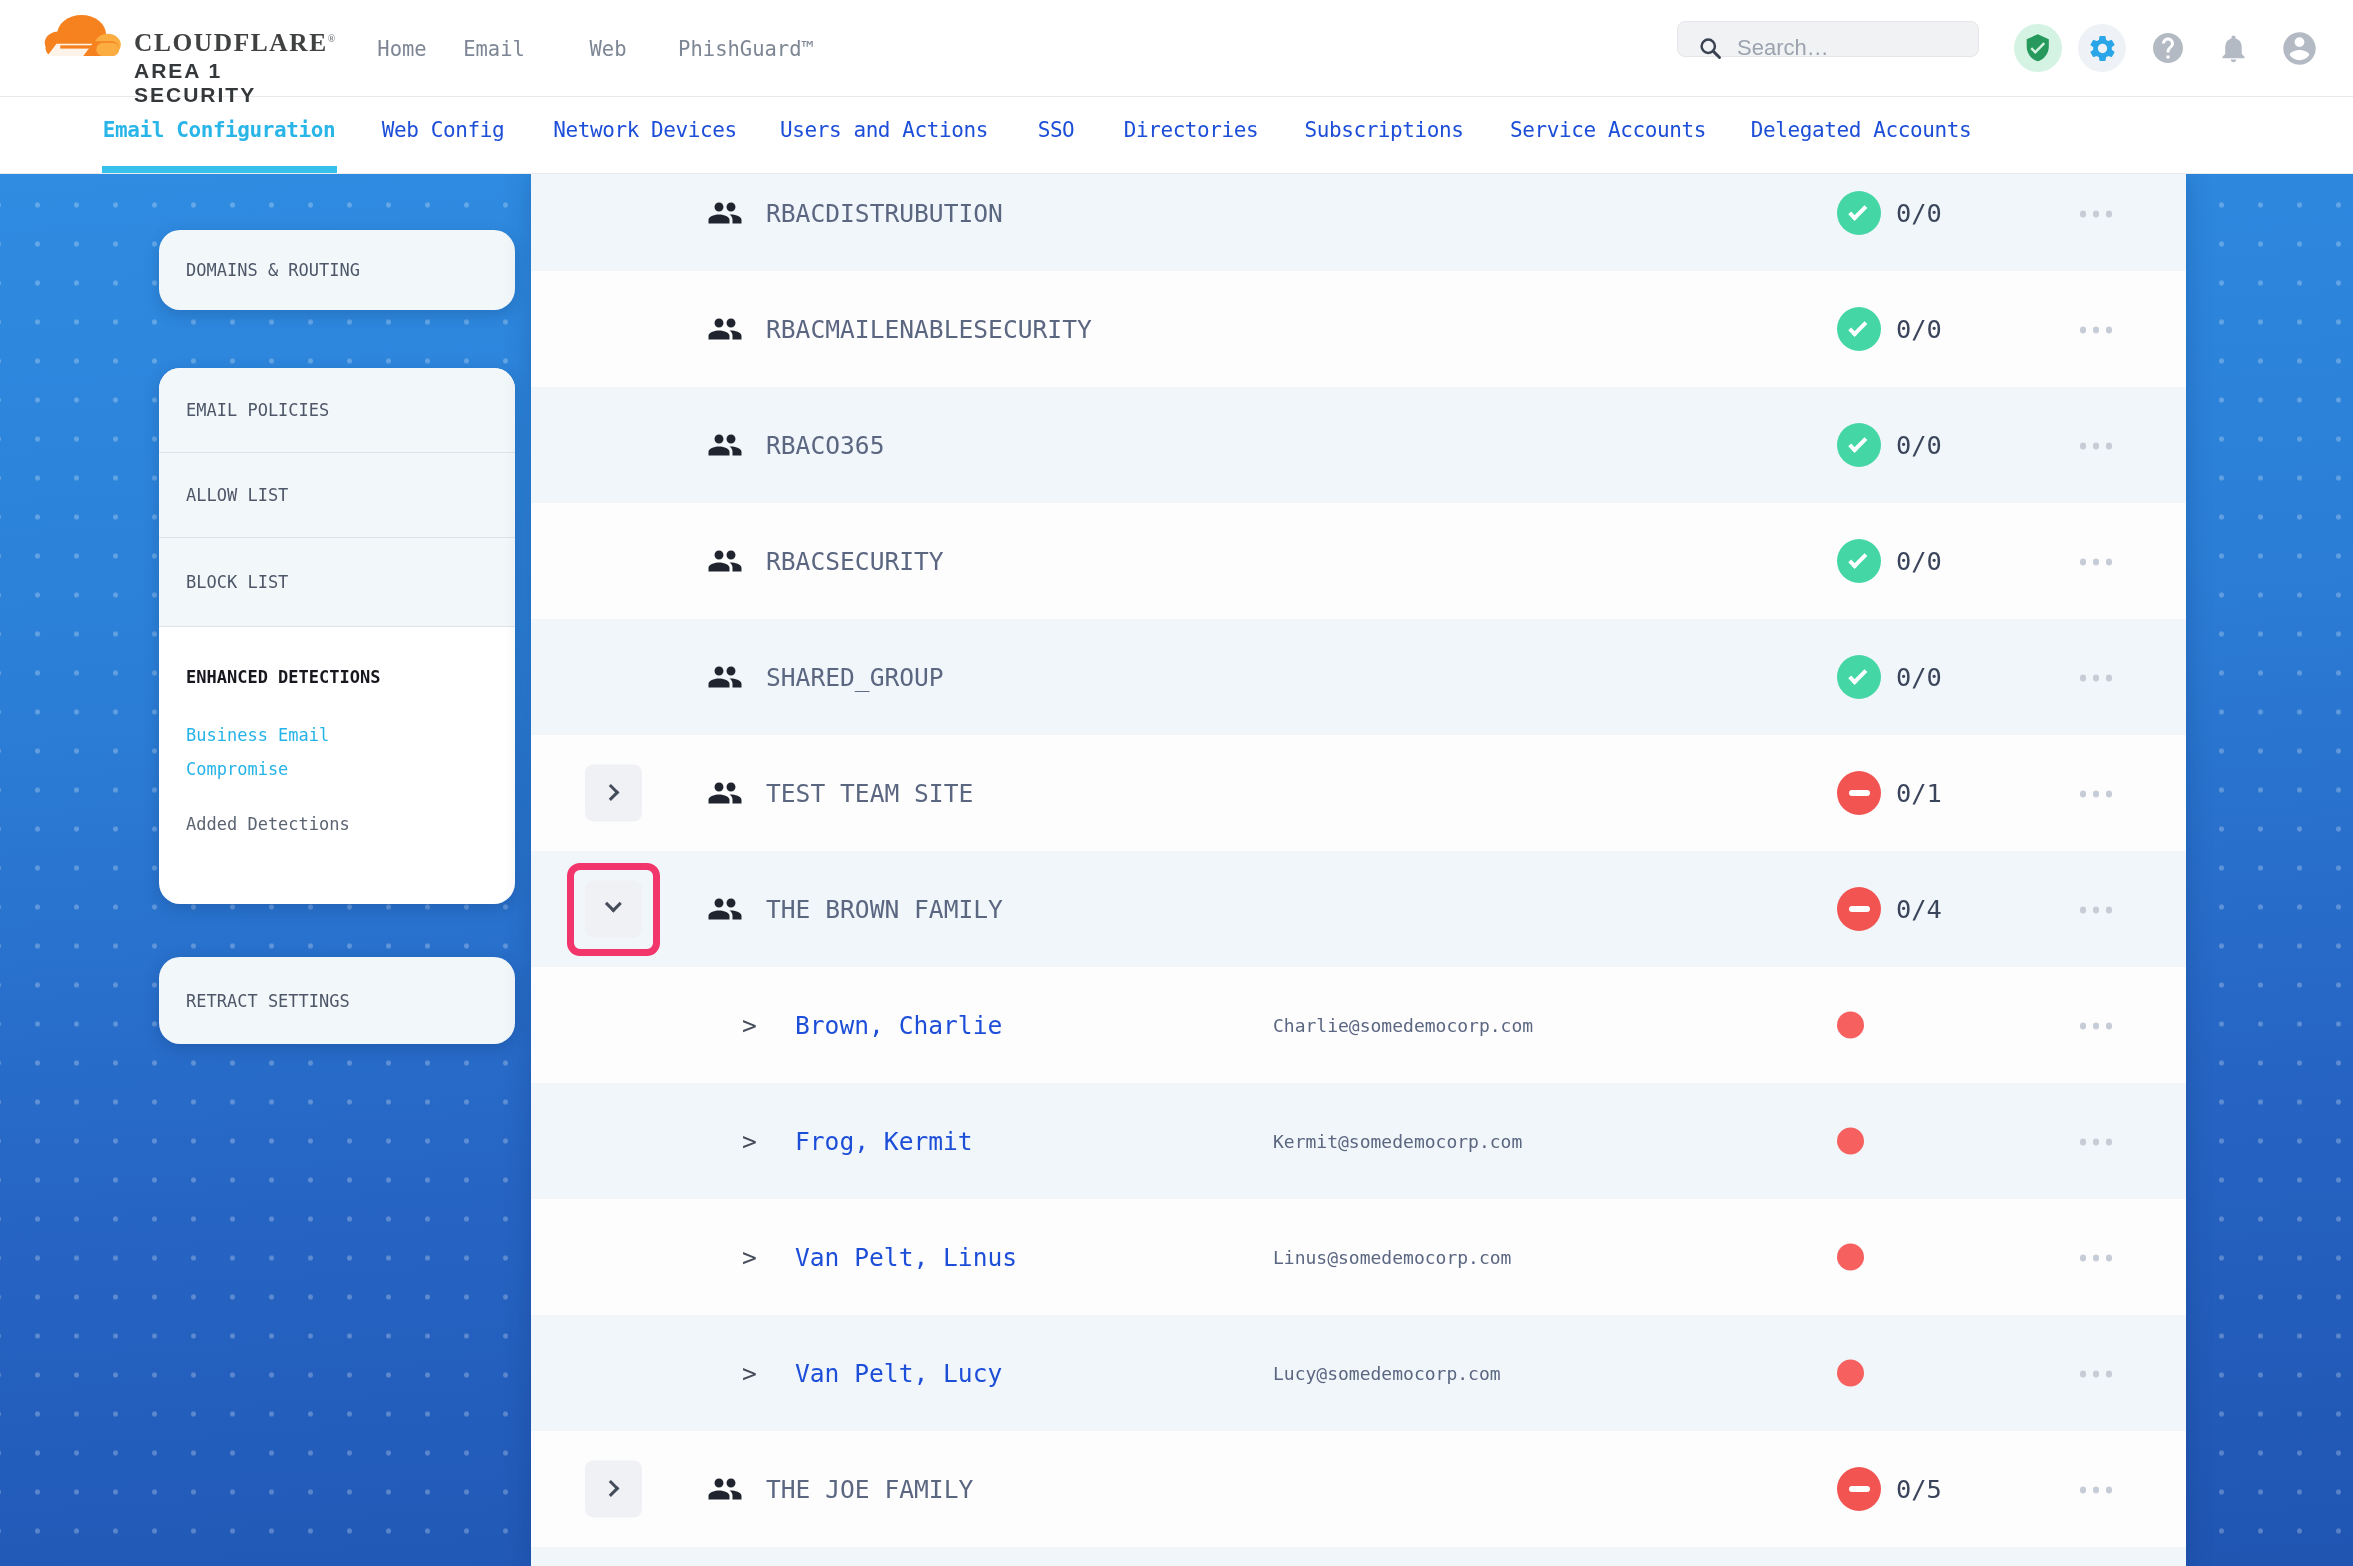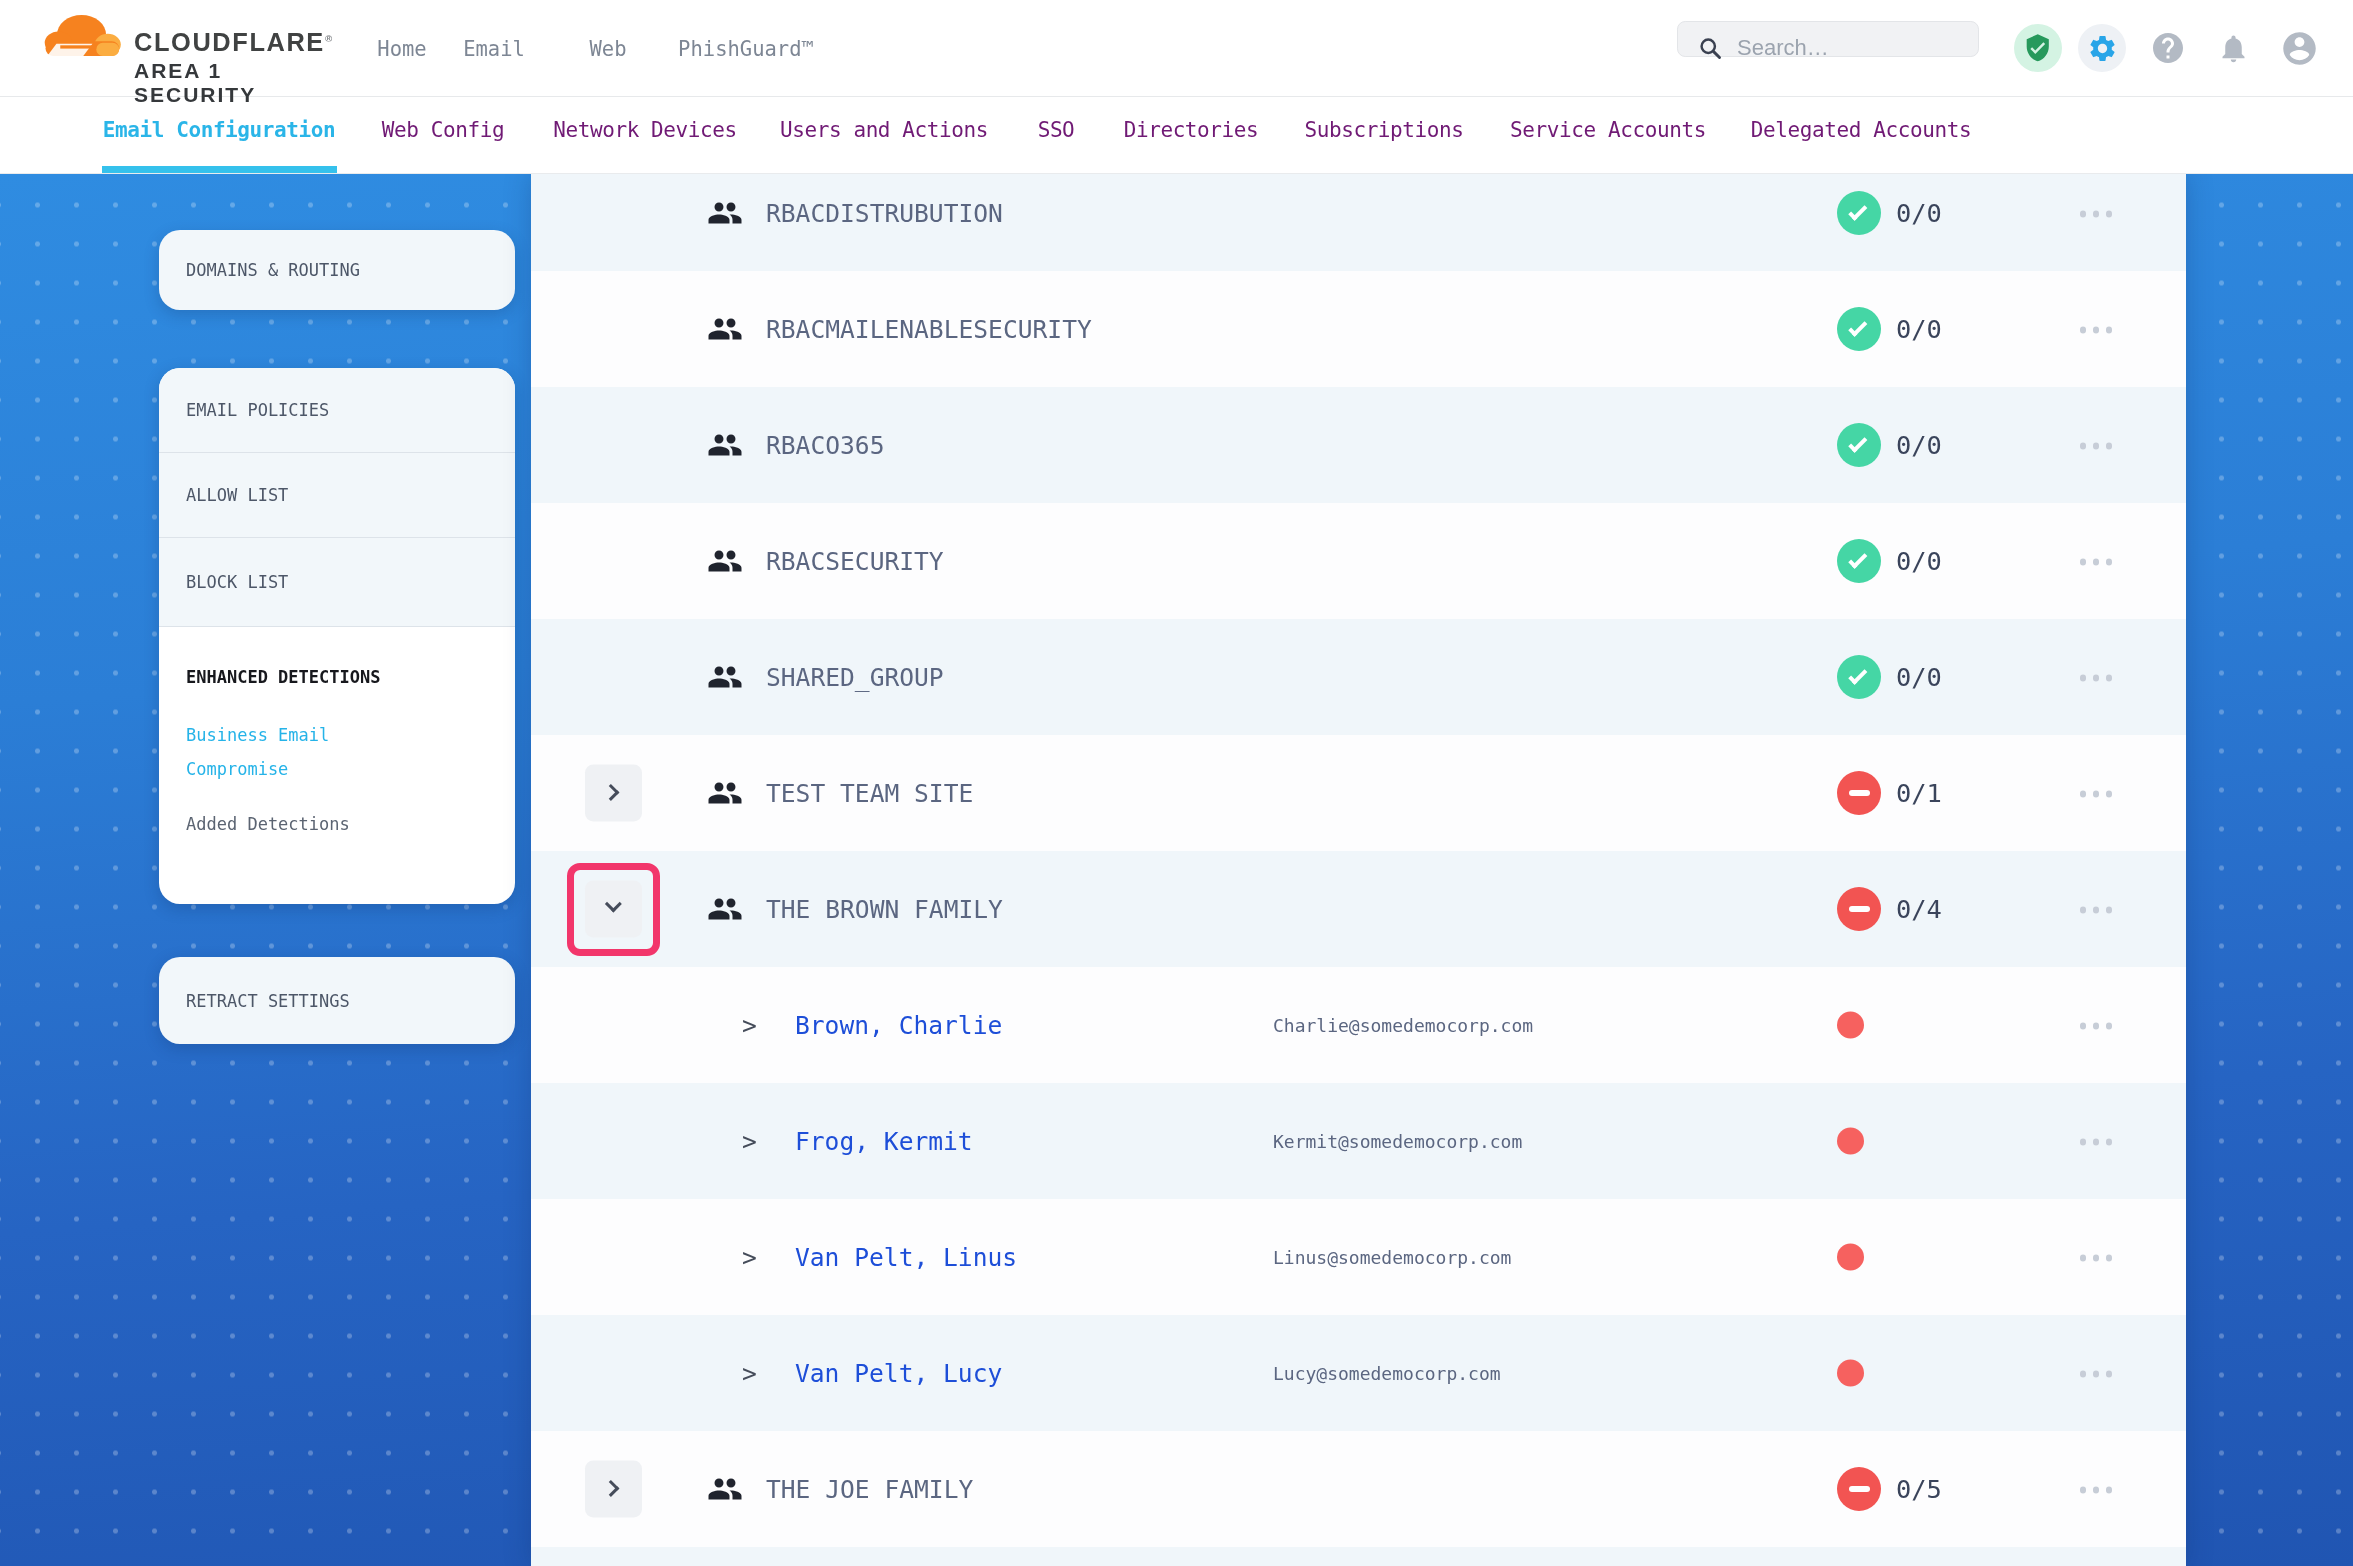--- a/index.html
+++ b/index.html
@@ -4,21 +4,21 @@
 <style>
   * { margin:0; padding:0; box-sizing:border-box; }
   html,body { width:2354px; height:1567px; overflow:hidden; }
   body { font-family:"DejaVu Sans Mono","Liberation Mono",monospace; background:#fff; position:relative; }
 
   
   .header { position:absolute; left:0; top:0; width:2354px; height:97px; background:#fff;
             border-bottom:0.8px solid #e7e9eb; z-index:30; }
   .logo { position:absolute; left:39px; top:6.6px; width:279px; height:82px; }
   .logo-cloud { position:absolute; left:0; top:3.3px; }
-  .brand { position:absolute; left:95px; top:21px; font-family:Liberation Sans, sans-serif;
+  .brand { position:absolute; left:95px; top:21px; font-family:Liberation Serif, serif;
            font-weight:700; font-size:25.4px; letter-spacing:1.6px; color:#404242; }
   .brand sup { font-size:9.8px; color:#7a7d80; }
   .brand-sub { position:absolute; left:95px; top:52px; font-family:"Liberation Sans",sans-serif;
            font-weight:700; font-size:21px; letter-spacing:2px; color:#35383b; }
   .hnav { position:absolute; left:0; top:0; width:100%; height:97px; }
   .hnav-item { position:absolute; top:50%; transform:translate(-50%,-50%); font-size:20.5px;
            color:#7d8694; cursor:pointer; white-space:nowrap; }
   .hnav-item:nth-child(1){ left:402px; } .hnav-item:nth-child(2){ left:494px; }
   .hnav-item:nth-child(3){ left:608px; } .hnav-item:nth-child(4){ left:746px; }
 
@@ -32,21 +32,21 @@
   .hicon { position:absolute; top:48px; transform:translate(-50%,-50%); width:48px; height:48px;
            border-radius:50%; display:flex; align-items:center; justify-content:center; cursor:pointer; }
   .hicon.shield { left:2038px; background:#d4f3e3; }
   .hicon.gear   { left:2102px; background:#eef1f5; }
   .hicon.help   { left:2168px; } .hicon.bell { left:2233px; } .hicon.user { left:2299px; }
 
   
   .tabbar { position:absolute; left:0; top:97px; width:2354px; height:77px; background:#fff;
             border-bottom:0.8px solid #e9ebed; z-index:25; }
   .tab { position:absolute; top:44%; transform:translate(-50%,-50%); font-size:21px; letter-spacing:-0.4px;
-         color:#701a75; cursor:pointer; white-space:nowrap; }
+         color:#1d4ed8; cursor:pointer; white-space:nowrap; }
   .tab:nth-child(1){ left:219px; } .tab:nth-child(2){ left:443px; } .tab:nth-child(3){ left:645px; }
   .tab:nth-child(4){ left:884px; } .tab:nth-child(5){ left:1056px; } .tab:nth-child(6){ left:1191px; }
   .tab:nth-child(7){ left:1384px; } .tab:nth-child(8){ left:1608px; } .tab:nth-child(9){ left:1861px; }
   .tab.active { color:#2ab5e8; font-weight:bold; }
   .tab-underline { position:absolute; left:102px; bottom:0; width:235px; height:7.4px; background:#35c1ec; }
 
   
   .workspace { position:absolute; left:0; top:174px; width:2354px; height:1393px;
        background-image:
          radial-gradient(circle, rgba(255,255,255,0.26) 2.1px, rgba(255,255,255,0) 3px),

